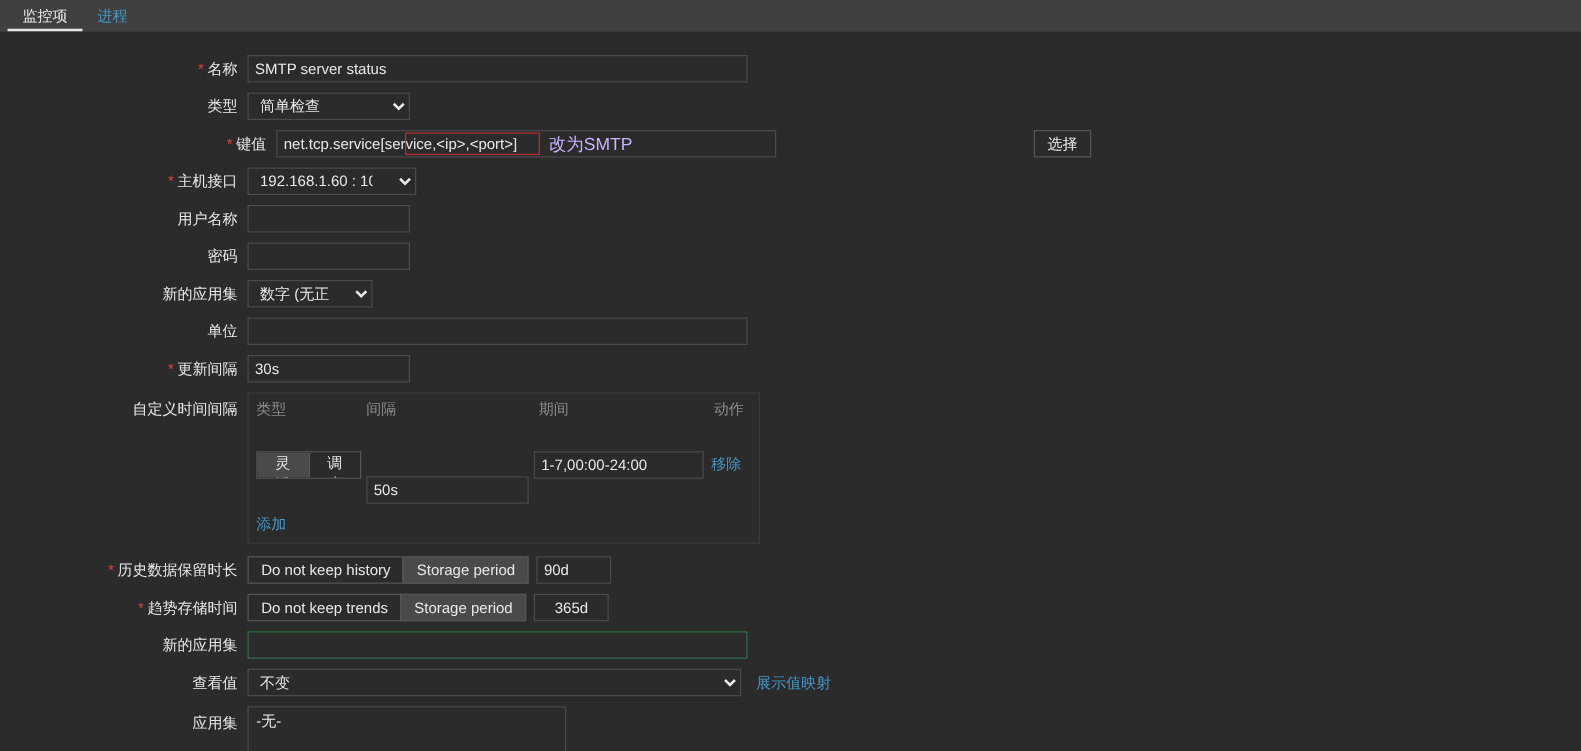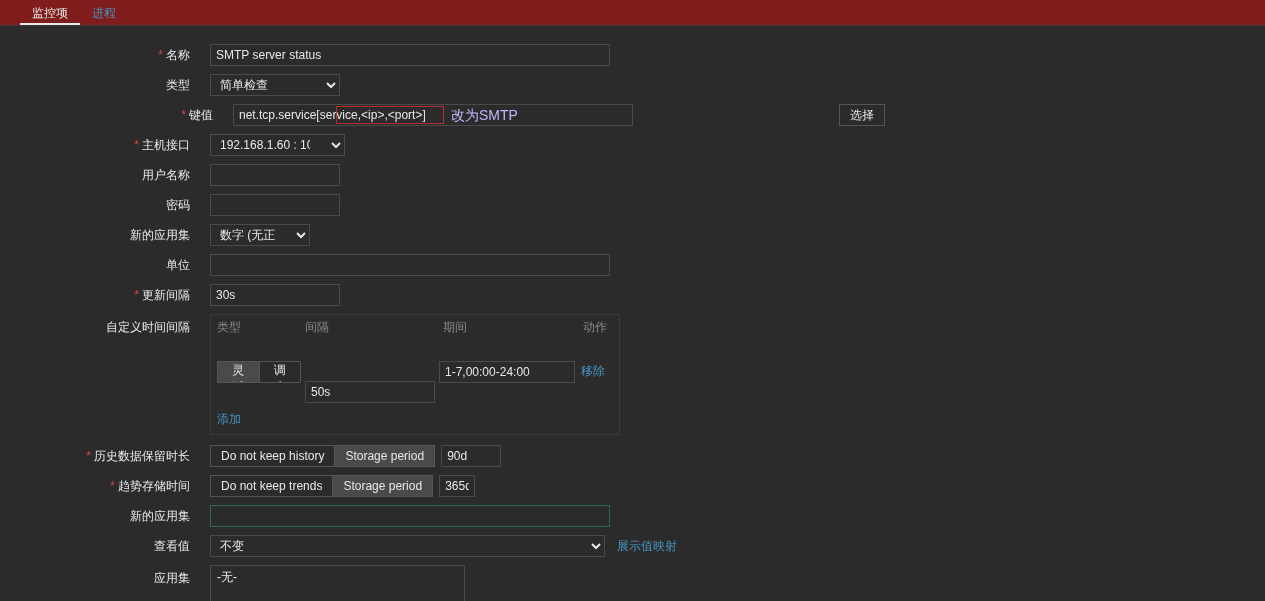--- a/index.html
+++ b/index.html
@@ -8,22 +8,22 @@
     width: 1265px; height: 601px;
     background: #0e0e0e;
     font-family: Arial, "Microsoft YaHei", sans-serif;
     font-size: 12px;
     color: #d6d6d6;
     overflow: hidden;
   }
   .tabs {
     display: flex;
     border-bottom: 1px solid #383838;
-    background: #7f1d1d;
-    padding-left: 20px;
+    background: #404040;
+    padding-left: 6px;
     height: 26px;
     align-items: stretch;
   }
   .tab {
     padding: 5px 12px 5px 12px;
     color: #4796c4;
     cursor: pointer;
     border-bottom: 2px solid transparent;
   }
   .tab.active {
@@ -36,21 +36,20 @@
     margin: 0;
     height: calc(601px - 26px);
     position: relative;
     overflow: hidden;
   }
   .row {
     display: flex;
     align-items: center;
     margin-bottom: 8px;
     min-height: 22px;
-    gap: 12px;
   }
   .label-col {
     width: 198px;
     text-align: right;
     padding-right: 8px;
     color: #e8e8e8;
     font-size: 12px;
     position: relative;
     line-height: 22px;
     flex-shrink: 0;
@@ -288,21 +287,21 @@
     </div>
   </div>
 
   <div class="row">
     <div class="label-col"><span class="req">趋势存储时间</span></div>
     <div class="ctrl-col">
       <div class="btn-group">
         <button class="btn">Do not keep trends</button>
         <button class="btn active">Storage period</button>
       </div>
-      <input type="text" style="width: 36px; text-align: center;" value="365d">
+      <input type="text" style="width: 60px; text-align: center;" value="365d">
     </div>
   </div>
 
   <div class="row">
     <div class="label-col"><span>新的应用集</span></div>
     <div class="ctrl-col">
       <input type="text" class="green-border" style="width: 400px;">
     </div>
   </div>
 

